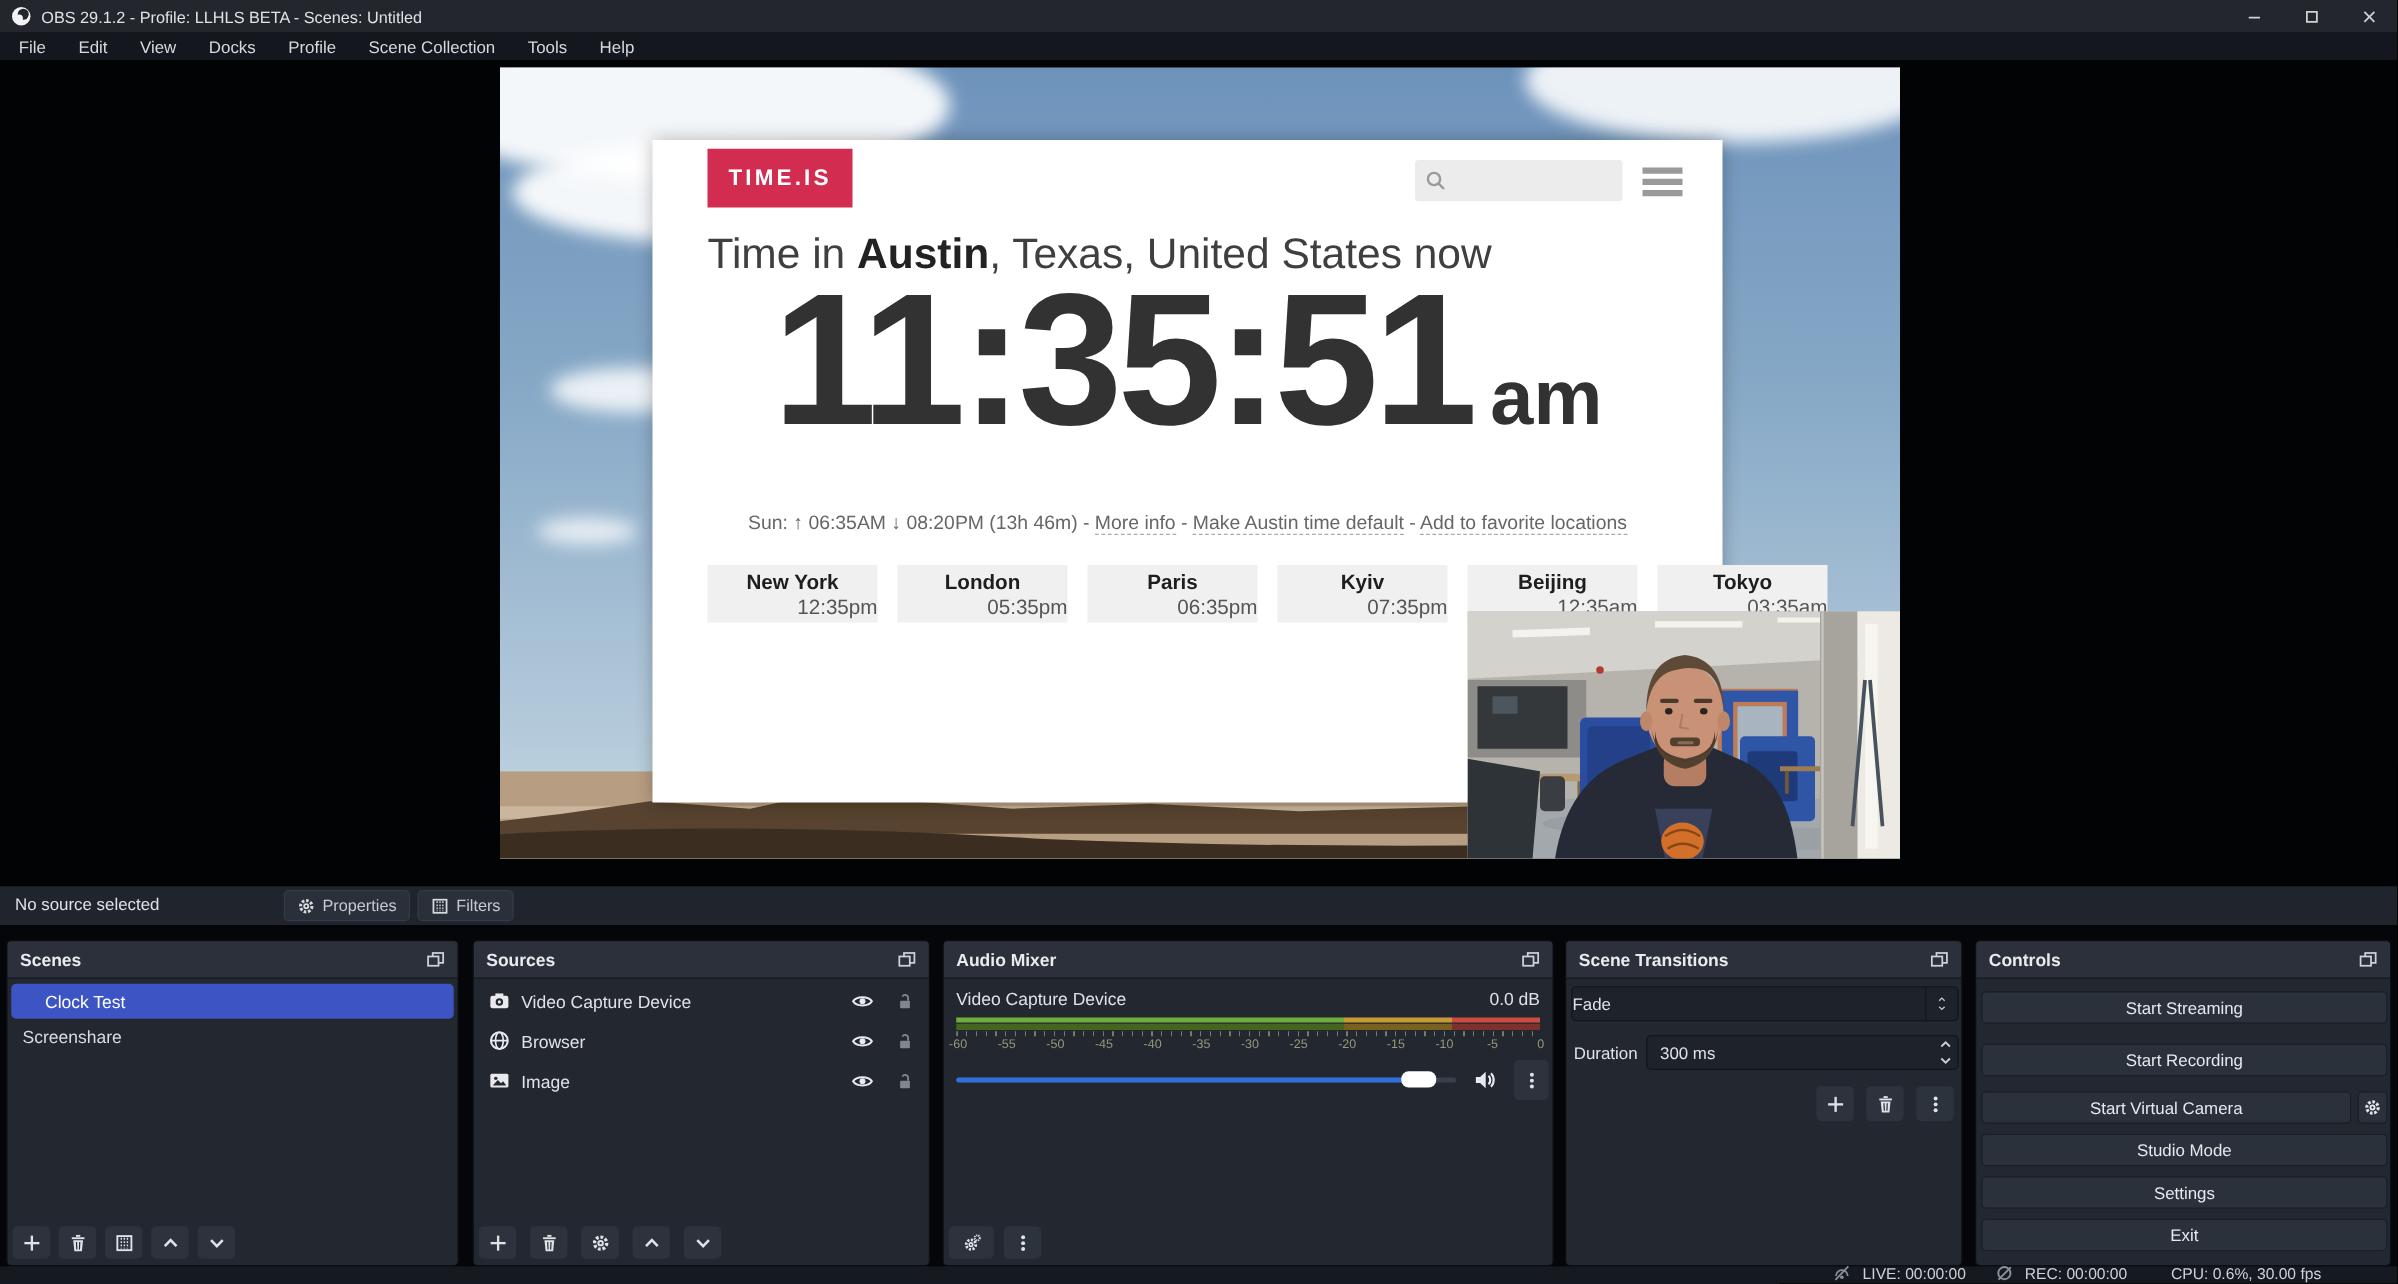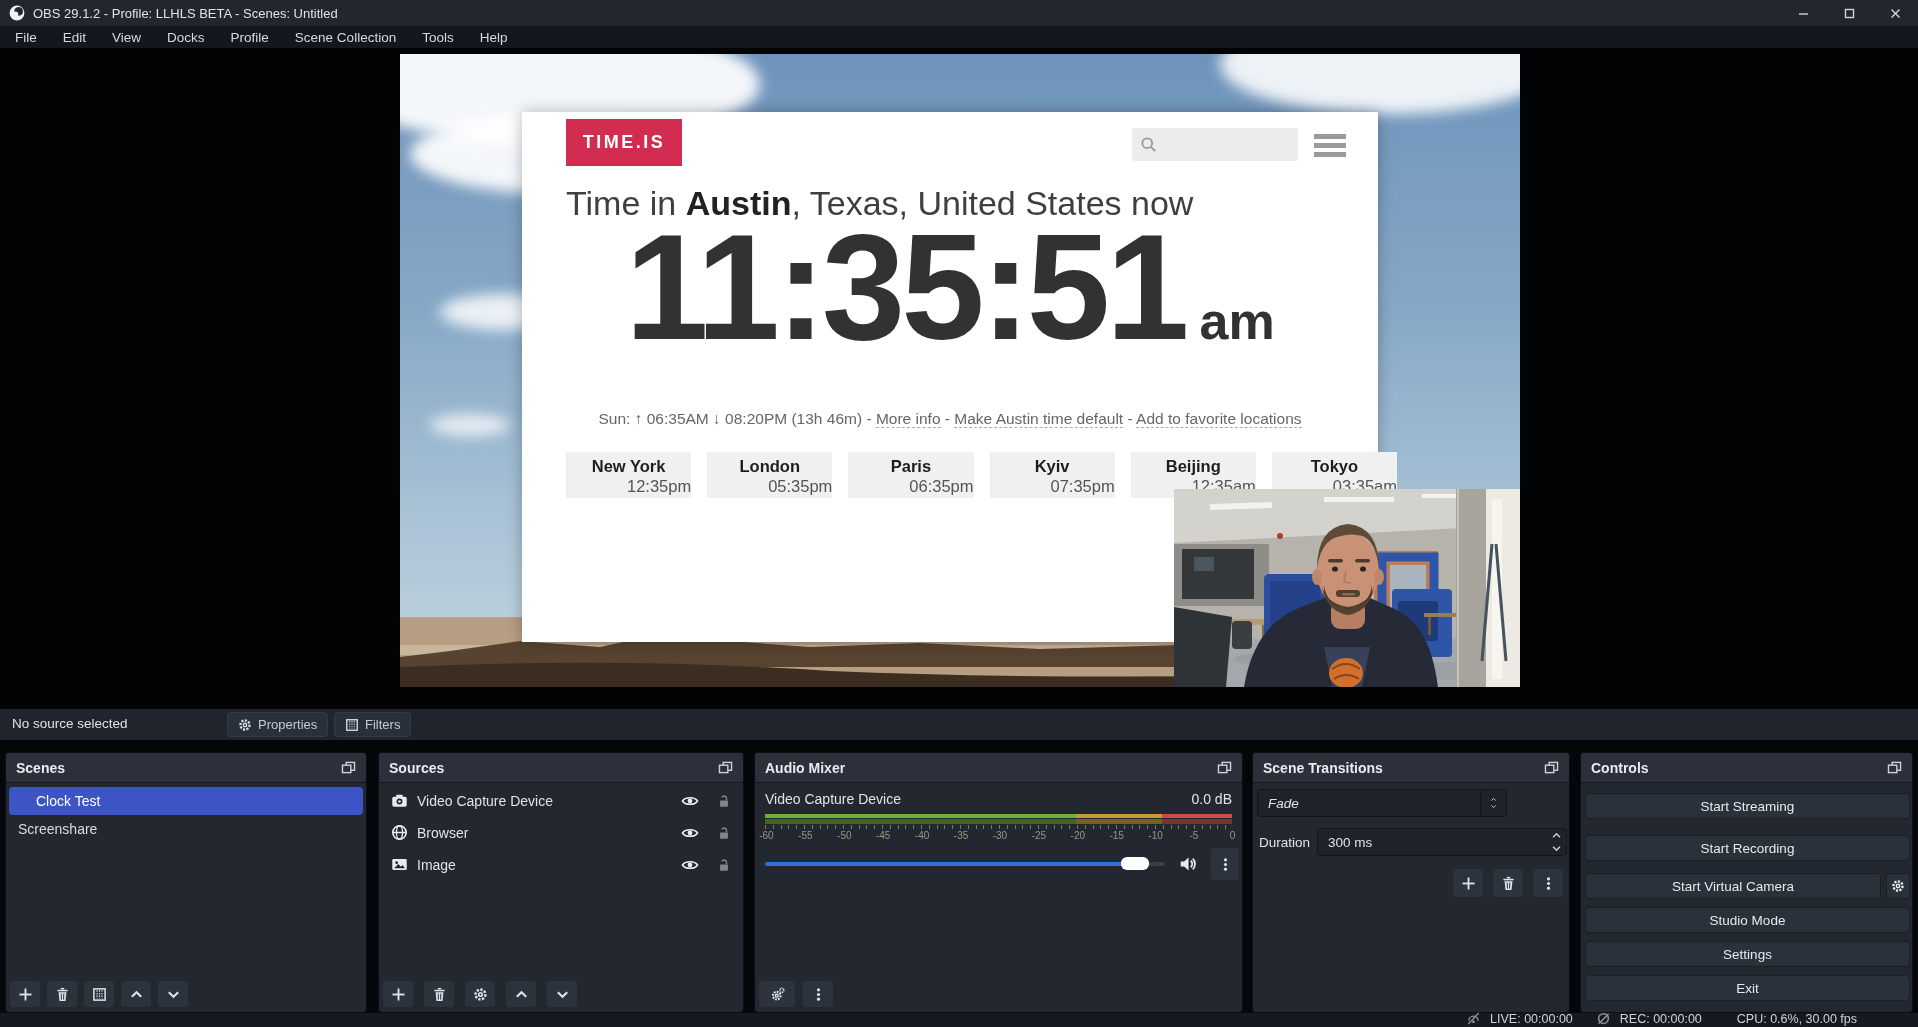--- a/index.html
+++ b/index.html
@@ -27,25 +27,25 @@
   .card{position:absolute;left:122px;top:58px;width:856px;height:530px;background:#fff;box-shadow:0 0 14px rgba(0,0,0,.28);}
   .ti-logo{position:absolute;left:44px;top:7px;width:116px;height:47px;background:#d22c50;color:#fff;display:flex;align-items:center;justify-content:center;font-weight:bold;font-size:18px;letter-spacing:2.5px;}
   .ti-search{position:absolute;left:610px;top:16px;width:166px;height:33px;background:#ececec;border-radius:3px;display:flex;align-items:center;padding-left:8px;color:#999;}
   .ti-search svg{width:17px;height:17px;color:#9a9a9a;}
   .burger{position:absolute;left:792px;top:22px;width:32px;}
   .burger div{height:5px;background:#9a9a9a;margin-bottom:4px;}
   .ti-heading{position:absolute;left:44px;top:72px;width:768px;font-size:34px;color:#3f3f3f;}
   .ti-heading b{color:#222;}
   .clockrow{position:absolute;left:0;top:100px;width:856px;display:flex;align-items:baseline;justify-content:center;color:#323232;font-weight:bold;}
   .clock{font-size:150px;line-height:1;letter-spacing:-4px;}
-  .ampm{font-size:52px;margin-left:14px;}
+  .ampm{font-size:62px;margin-left:14px;}
   .ti-date{position:absolute;right:44px;top:260px;font-size:28px;color:#4a4a4a;}
   .sunline{position:absolute;left:24px;top:298px;width:808px;text-align:center;font-size:15.5px;color:#666;white-space:nowrap;}
   .sunline a{color:#666;text-decoration:none;border-bottom:1px dashed #aaa;}
-  .cities{position:absolute;left:44px;top:340px;width:831px;display:flex;gap:16px;}
+  .cities{position:absolute;left:44px;top:340px;width:896px;display:flex;gap:16px;}
   .citybox{flex:1;height:46px;background:#f0f0f0;text-align:center;padding-top:5px;}
   .cname{font-size:16.5px;font-weight:bold;color:#1e1e1e;}
   .ctime{font-size:16.5px;color:#555;margin-top:1px;text-align:right;}
 
   .webcam{position:absolute;left:774px;top:435px;width:346px;height:198px;}
 
   
   .selectbar{position:absolute;left:0;top:709px;width:1918px;height:31px;background:#20242d;}
   .sel-status{position:absolute;left:12px;top:7px;font-size:13.5px;color:#dfe2e6;}
   .selbtn{position:absolute;top:3px;height:25px;background:#2a303a;border:1px solid #343b46;border-radius:4px;display:flex;align-items:center;gap:6px;padding:0 10px;font-size:13px;color:#c6cad0;}
@@ -81,21 +81,21 @@
   .tickrow{position:absolute;left:10px;right:10px;top:77px;height:12px;}
   .tickrow span{position:absolute;transform:translateX(-40%);font-size:10px;color:#95987f;}
   .volrow{position:absolute;left:10px;top:96px;width:469px;height:30px;}
   .vtrack{position:absolute;left:0;top:13px;width:400px;height:4px;background:#3a404b;border-radius:2px;}
   .vfill{position:absolute;left:0;top:0;height:4px;width:92%;background:#2e71da;border-radius:2px;}
   .vhandle{position:absolute;left:356px;top:8px;width:28px;height:13px;background:#fff;border-radius:6px;}
   .vspk{position:absolute;left:414px;top:6px;width:18px;height:18px;color:#e6e9ed;}
   .vkebab{position:absolute;left:446px;top:-1px;width:28px;height:32px;}
 
   .p-trans{left:1252px;width:318px;}
-  .combo{position:absolute;left:4px;top:36px;width:250px;height:28px;background:#1e232b;border:1px solid #12151b;border-radius:4px;display:flex;align-items:center;padding-left:10px;font-size:13.5px;color:#dfe2e6;font-style:italic;}
+  .combo{position:absolute;left:4px;top:36px;width:310px;height:28px;background:#1e232b;border:1px solid #12151b;border-radius:4px;display:flex;align-items:center;padding-left:0;font-size:13.5px;color:#dfe2e6;}
   .combo .chev{position:absolute;right:0;top:0;width:26px;height:26px;border-left:1px solid #12151b;display:flex;flex-direction:column;align-items:center;justify-content:center;color:#c9cdd3;}
   .combo .chev svg{width:9px;height:7px;}
   .dur-label{position:absolute;left:6px;top:82px;font-size:13.5px;color:#dfe2e6;}
   .spin{position:absolute;left:64px;top:75px;width:250px;height:28px;background:#1e232b;border:1px solid #12151b;border-radius:4px;display:flex;align-items:center;padding-left:10px;font-size:13.5px;color:#dfe2e6;}
   .spin .arrows{position:absolute;right:4px;top:1px;display:flex;flex-direction:column;gap:2px;color:#c9cdd3;}
   .spin .arrows svg{width:11px;height:11px;}
   .trans-btns{position:absolute;left:0;top:116px;width:314px;}
   .trans-btns .tbtn{position:absolute;top:0;height:28px;}
 
   .p-controls{left:1580px;width:333px;}

